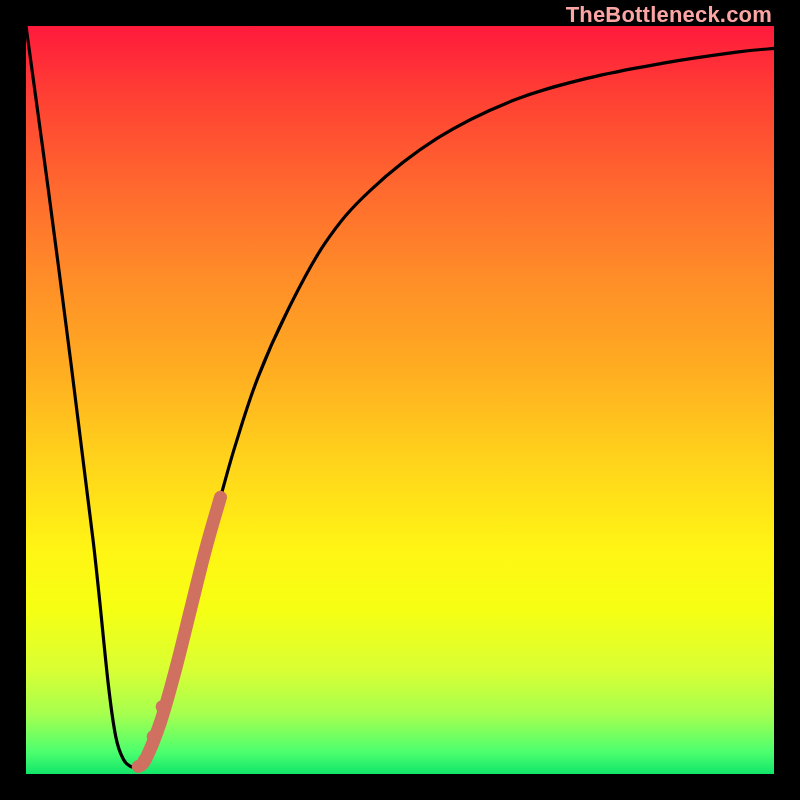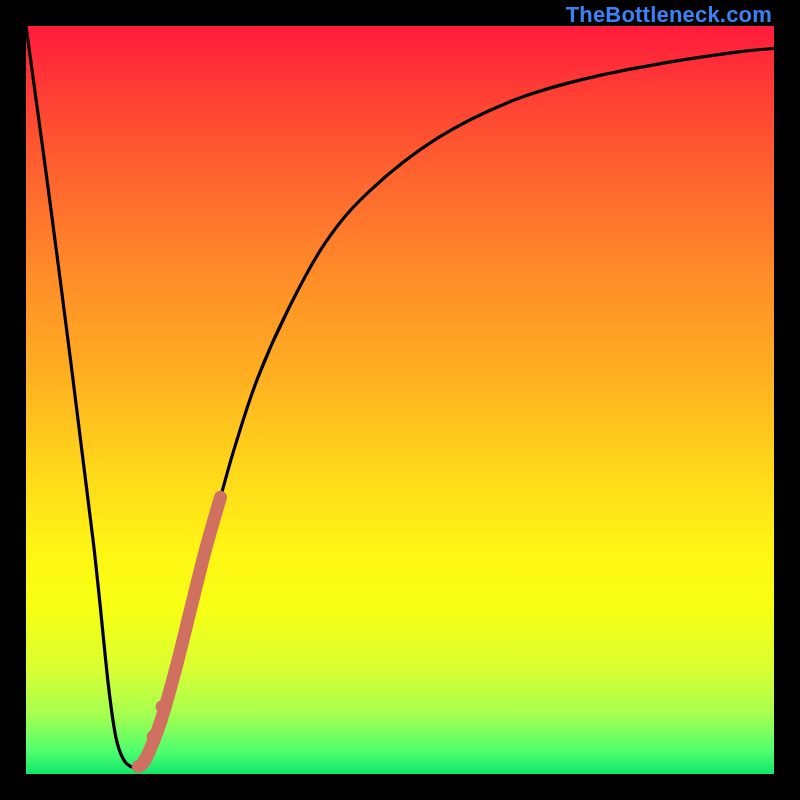--- a/index.html
+++ b/index.html
@@ -37,21 +37,21 @@
       #d9ff33 86%,
       #a6ff4f 92%,
       #4dff6e 97%,
       #12e66a 100%
     );
   }
   .watermark {
     position: absolute;
     top: 2px;
     right: 28px;
-    color: #3b82f6;
+    color: #fca5a5;
     font-size: 22px;
     font-weight: 600;
     letter-spacing: 0.2px;
     user-select: none;
   }
   svg.curve {
     position: absolute;
     left: 0;
     top: 0;
     width: 748px;

